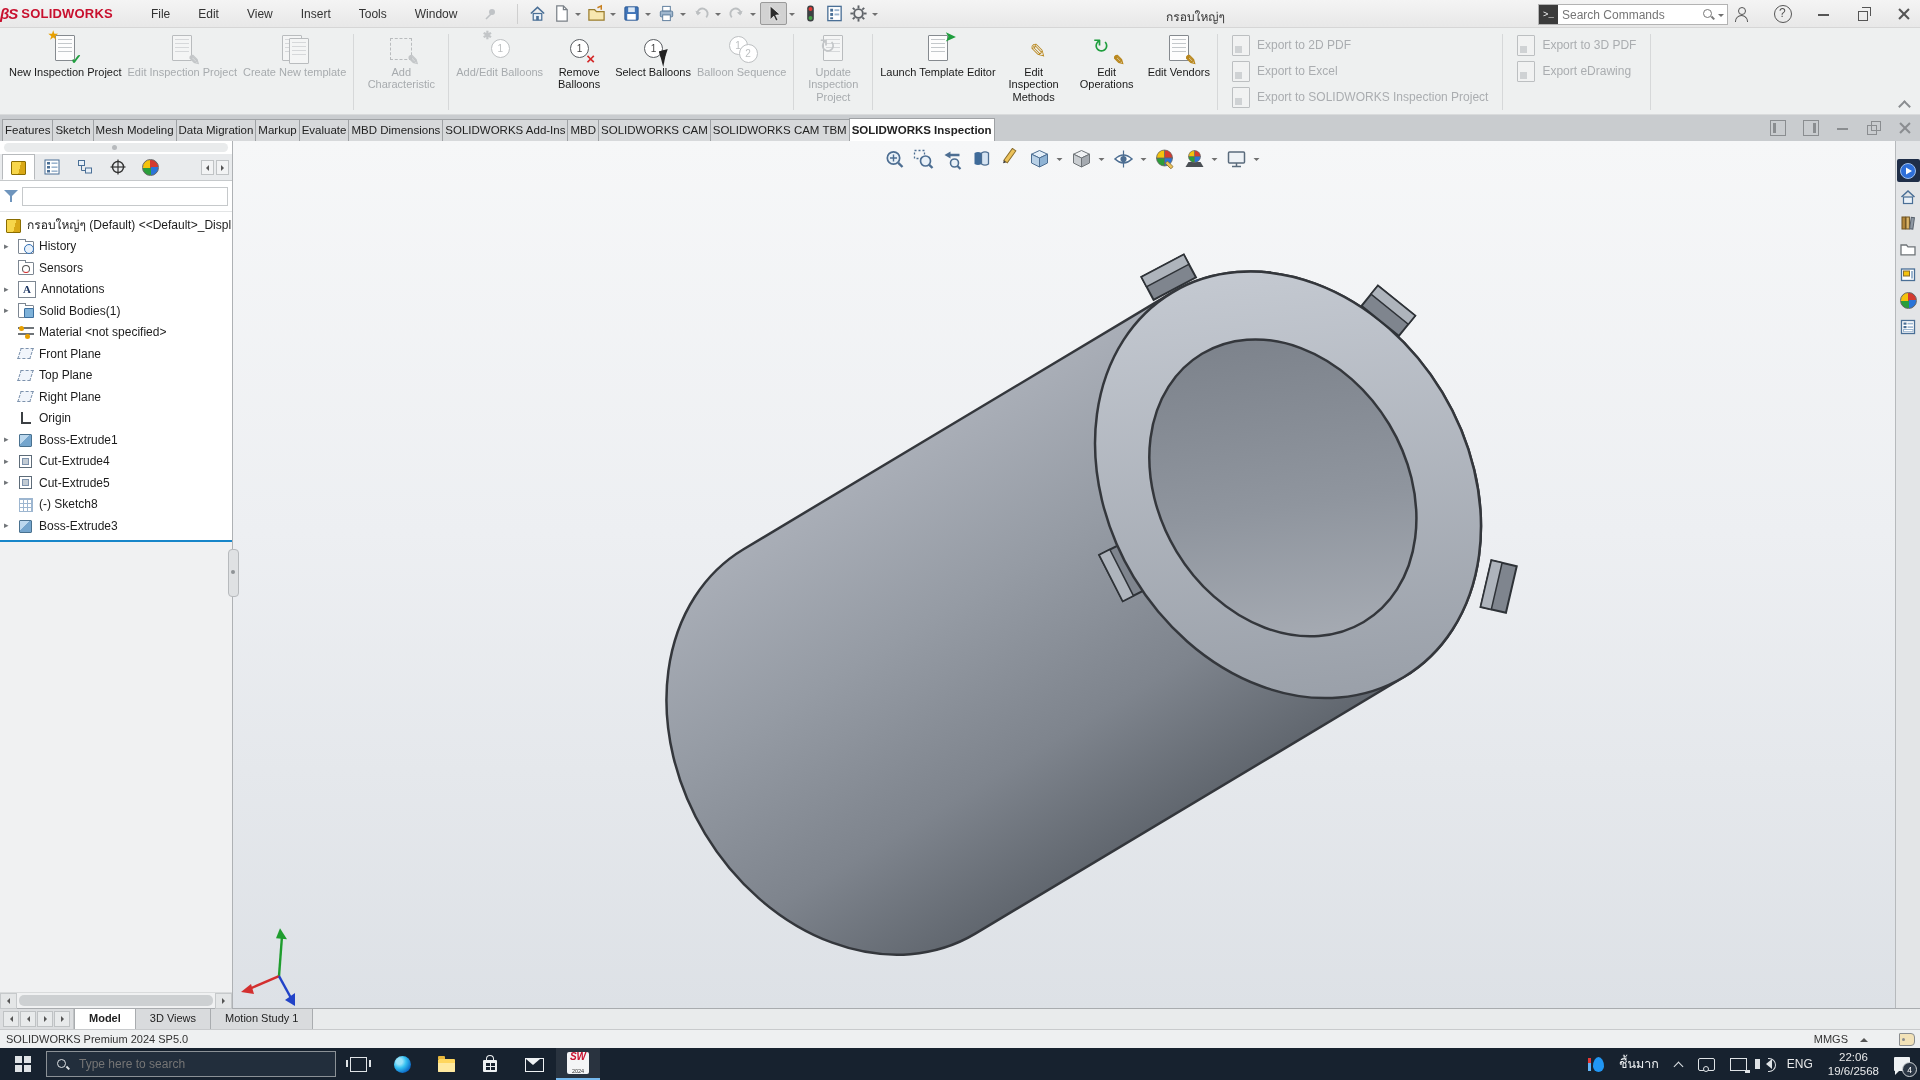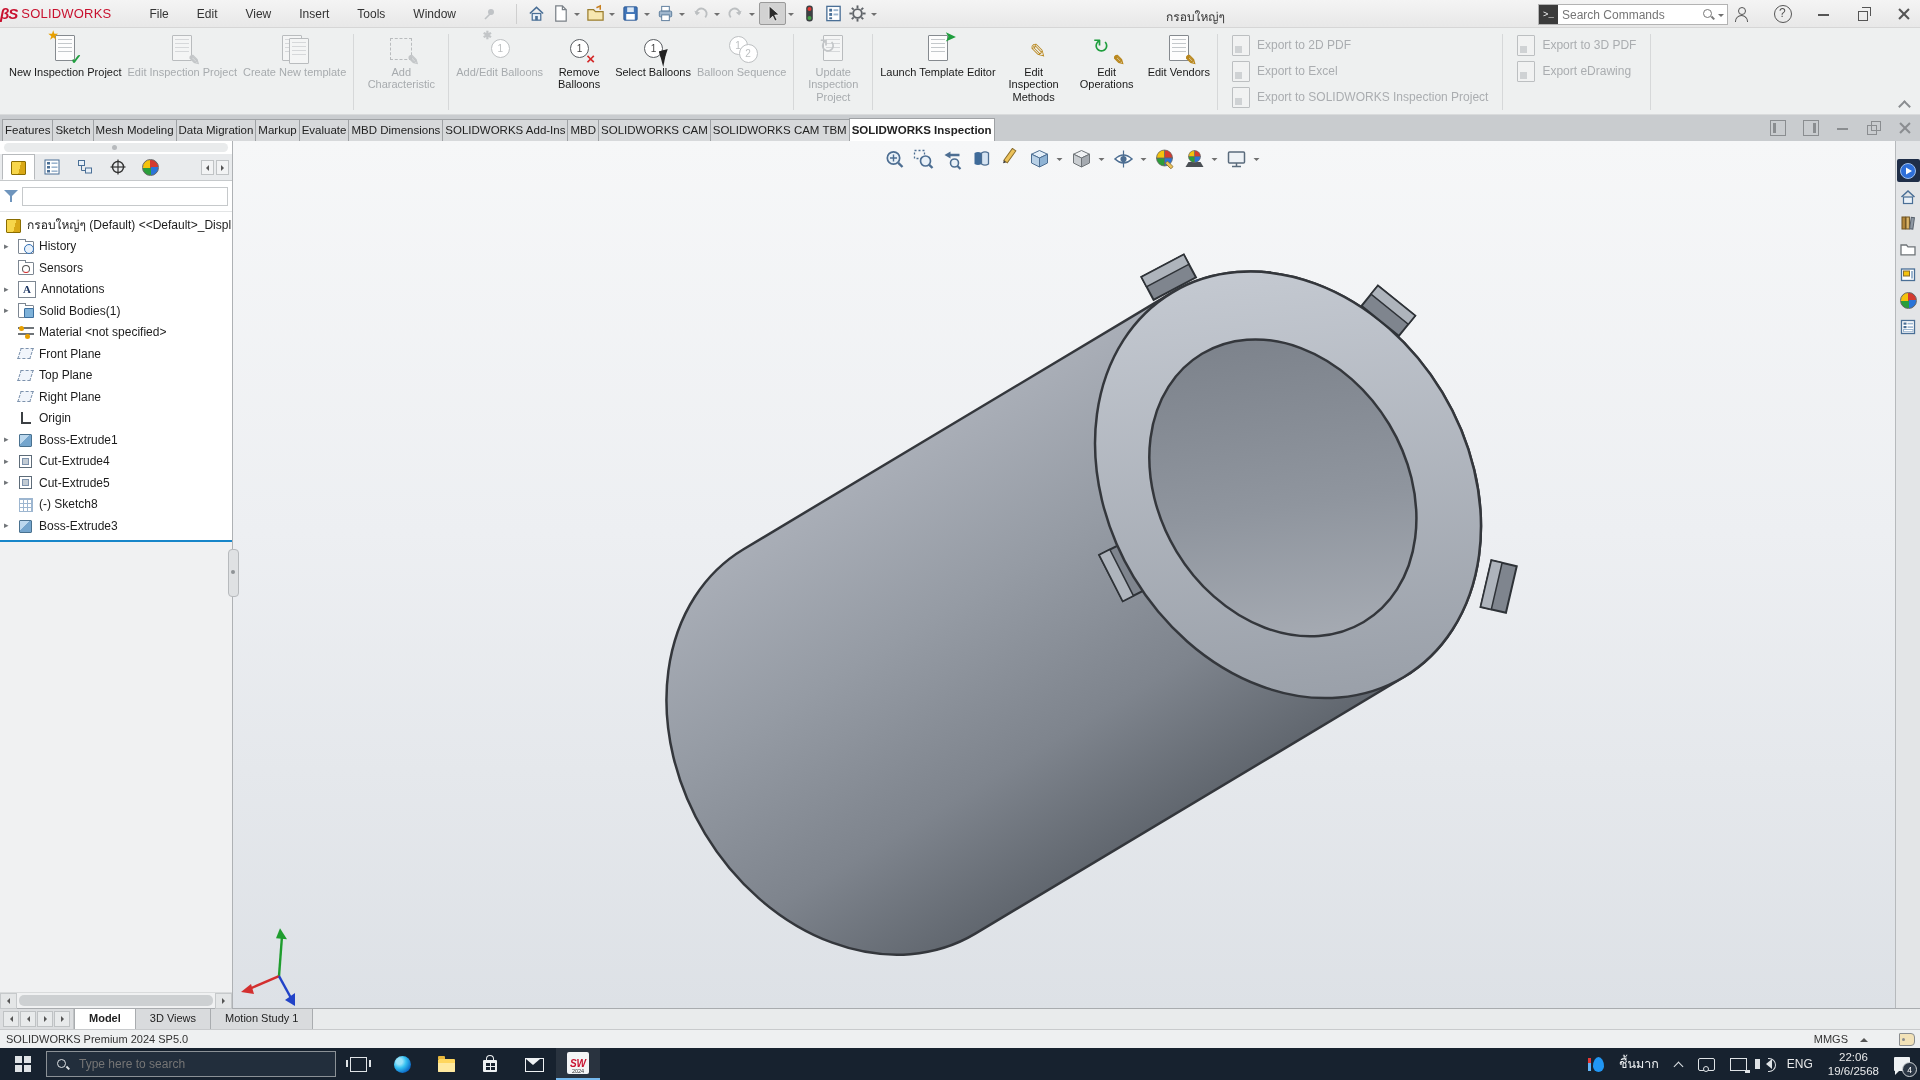--- a/index.html
+++ b/index.html
@@ -4,21 +4,21 @@
 <style>
   html,body{margin:0;padding:0}
   body{width:1920px;height:1080px;overflow:hidden;font-family:"Liberation Sans",sans-serif;font-size:12px;color:#222;background:#fff;-webkit-font-smoothing:antialiased}
   .app{width:1920px;height:1080px;display:flex;flex-direction:column}
 
   
   .titlebar{height:28px;flex:none;background:linear-gradient(#f4f4f4,#e8e8e8);border-bottom:1px solid #d6d6d6;display:flex;align-items:center;position:relative;box-sizing:border-box;}
   .logo{display:flex;align-items:center;gap:4px;margin-right:26px}
   .logo-mark{color:#c8102e;font-weight:bold;font-style:italic;font-size:15px;letter-spacing:-1px}
   .logo-text{color:#c8102e;font-size:13px;letter-spacing:.2px}
-  .logo-text b{font-weight:normal}
+  .logo-text b{font-weight:bold}
   .menus{display:flex;gap:4px;margin-right:14px}
   .menu{padding:5px 12px;font-size:12px;color:#333;cursor:default}
   .pin{width:14px;height:14px;margin-right:12px;opacity:.55}
   .tbsep{width:1px;height:20px;background:#cfcfcf;margin:0 8px}
   .qt{display:flex;align-items:center;gap:1px}
   .qbtn{display:flex;align-items:center;padding:2px 2px;border-radius:2px}
   .qbtn svg{width:19px;height:19px}
   .qbtn.pressed{background:#d2d2d2;border:1px solid #9a9a9a;padding:1px 3px}
   .car{width:0;height:0;border:3.5px solid transparent;border-top-color:#707070;margin:4px 3px 0 1px}
   .doc-title{position:absolute;left:1166px;top:7px;font-size:12px;color:#333}
@@ -194,21 +194,21 @@
   .storebag{width:14px;height:12px;background:#eef1f3;border-radius:1px;position:relative;margin-top:4px}
   .storebag::before{content:"";position:absolute;left:3px;top:-5px;width:6px;height:4px;border:1.5px solid #eef1f3;border-bottom:0;border-radius:4px 4px 0 0}
   .storebag::after{content:"";position:absolute;left:2.5px;top:2.5px;width:9px;height:7px;display:grid;background:
       linear-gradient(#17222f,#17222f) 0 0/4px 3px no-repeat,
       linear-gradient(#17222f,#17222f) 5px 0/4px 3px no-repeat,
       linear-gradient(#17222f,#17222f) 0 4px/4px 3px no-repeat,
       linear-gradient(#17222f,#17222f) 5px 4px/4px 3px no-repeat}
   .mailenv{width:17px;height:12px;border:1.6px solid #eef1f3;position:relative;margin-top:2px}
   .mailenv::before{content:"";position:absolute;left:0;top:0;width:0;height:0;border-left:7.5px solid transparent;border-right:7.5px solid transparent;border-top:6px solid #eef1f3}
   .tk-sw{border-bottom:2px solid #76b9ed;background:rgba(255,255,255,.08)}
-  .swtile{width:22px;height:22px;background:#f4f5f6;border-radius:2px;display:flex;flex-direction:column;align-items:center;justify-content:flex-end;line-height:1}
+  .swtile{width:22px;height:22px;background:#f4f5f6;border-radius:2px;display:flex;flex-direction:column;align-items:center;justify-content:space-between;line-height:1}
   .swtile .s1{color:#c8102e;font-weight:bold;font-size:10px;font-style:italic}
   .swtile .s2{color:#333;font-size:5.5px}
   .tk-spacer{flex:1}
   .tk-right{display:flex;align-items:center;gap:15px;padding-right:10px}
   .drop{width:11px;height:15px;background:#2196f3;border-radius:50% 50% 50% 50%/62% 62% 38% 38%;position:relative}
   .drop::before{content:"";position:absolute;left:-5px;top:1px;width:3px;height:13px;background:linear-gradient(#e53935 0 35%,#64b5f6 35%)}
   .wx-label{font-size:12.5px;color:#eef1f3}
   .chev{width:9px;height:9px;position:relative}
   .chev::before{content:"";position:absolute;left:1px;top:3px;width:6px;height:6px;border-left:1.7px solid #dfe3e6;border-top:1.7px solid #dfe3e6;transform:rotate(45deg)}
   .casti{width:15px;height:11px;border:1.6px solid #dfe3e6;border-radius:2px;position:relative}

